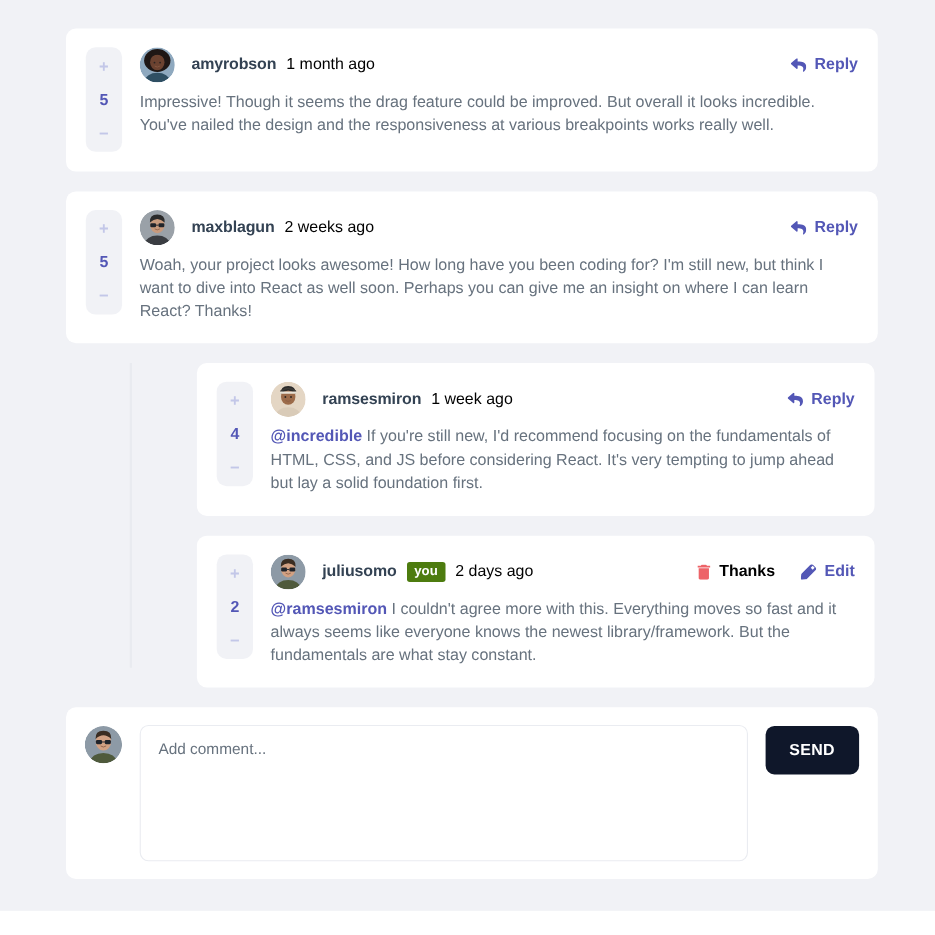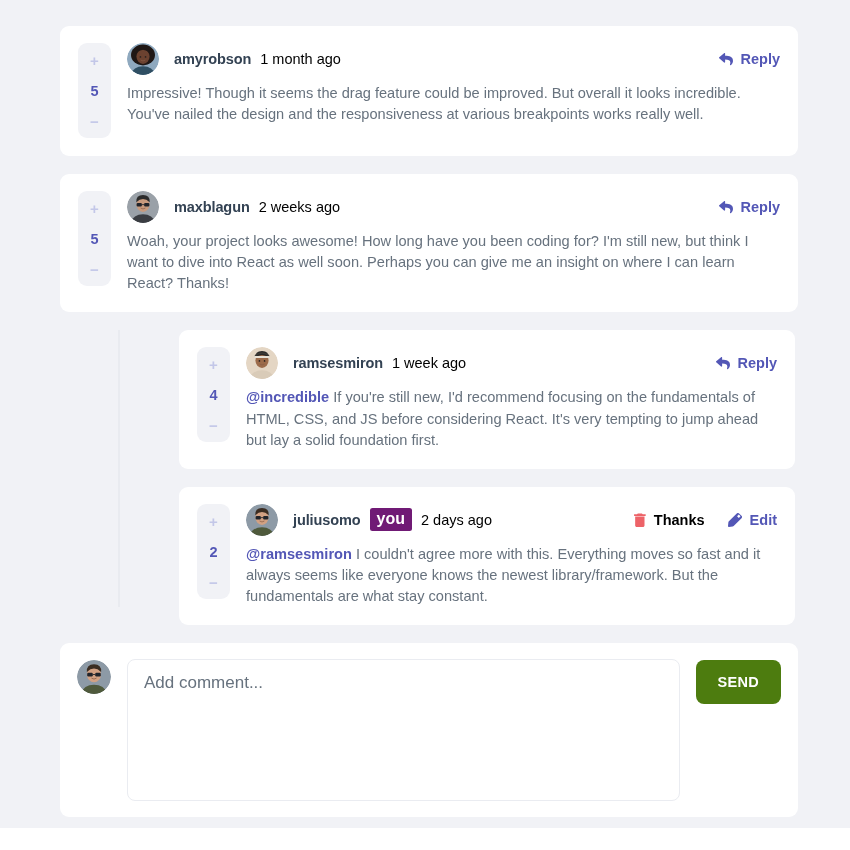--- a/index.html
+++ b/index.html
@@ -84,23 +84,23 @@
   }
   .avatar svg { display: block; width: 32px; height: 32px; }
 
   .username {
     font-size: 14.5px;
     font-weight: 700;
     color: #334253;
     letter-spacing: -0.1px;
   }
   .badge {
-    background: #701a75;
+    background: #4d7c0f;
     color: #ffffff;
-    font-size: 16px;
+    font-size: 12px;
     font-weight: 700;
     padding: 1px 7px 2px 7px;
     border-radius: 2.5px;
     margin-left: 9px;
     line-height: 1.25;
   }
   .timestamp {
     font-size: 14.5px;
     color: #000000;
     margin-left: 9px;
@@ -155,35 +155,35 @@
     gap: 16px;
     align-items: flex-start;
     width: 738px;
     margin-top: 1px;
   }
   .add-box .avatar { margin-right: 0; width: 34px; height: 34px; margin-top: 1px; }
   .add-box .avatar svg { width: 34px; height: 34px; }
 
   .ta {
     flex: 1;
-    height: 142px;
+    height: 124px;
     border: 1px solid #eaecf1;
     border-radius: 8px;
     padding: 11px 16px;
     font-family: "Liberation Sans", sans-serif;
-    font-size: 17px;
+    font-size: 14px;
     color: #334253;
     resize: none;
     outline: none;
     line-height: 1.4;
   }
   .ta::placeholder { color: #67727e; }
 
   .send {
-    background: #4d7c0f;
+    background: #0f172a;
     color: #ffffff;
     border: none;
     border-radius: 8px;
     font-family: "Liberation Sans", sans-serif;
     font-size: 14.5px;
     font-weight: 700;
     letter-spacing: 0.3px;
     padding: 0 22px;
     height: 44px;
     cursor: pointer;

